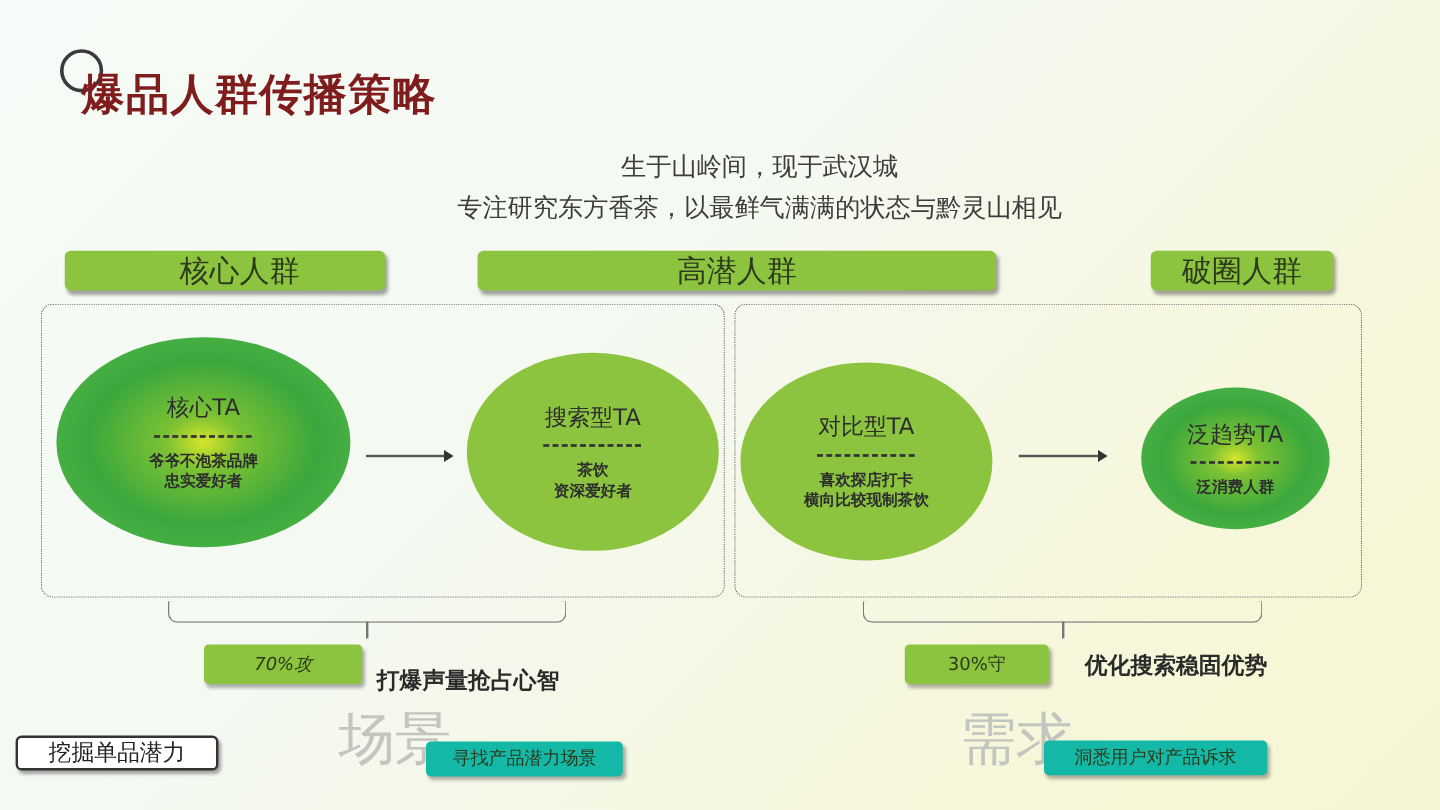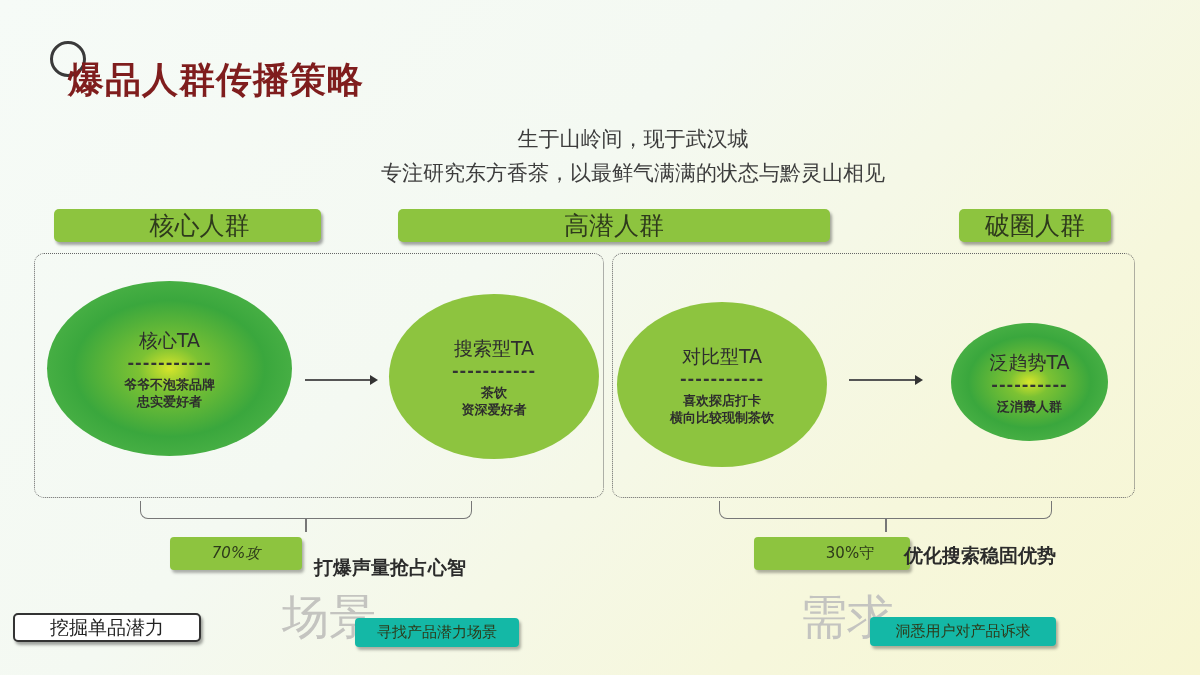--- a/index.html
+++ b/index.html
@@ -53,21 +53,21 @@
   .brace { height: 18px; border: 1.5px solid #777; border-top: none; border-radius: 0 0 8px 8px; box-sizing: border-box; }
   .brace-tip { width: 1.5px; height: 14px; background: #777; }
 
   .pct-pill {
     height: 33px; background: #8dc43f; border-radius: 4px; box-shadow: 2px 3px 3px rgba(0,0,0,0.3);
     color: #2d3a1a; font-size: 15px; line-height: 33px; text-align: center;
   }
   .strategy { font-size: 19px; font-weight: bold; color: #2b2b2b; line-height: 30px; white-space: nowrap; }
 
   .outline-btn {
-    left: 13px; top: 613px; width: 188px; height: 29px; box-sizing: border-box;
+    left: 13px; top: 613px; width: 169px; height: 29px; box-sizing: border-box;
     border: 2px solid #333; border-radius: 5px; background: #fff; box-shadow: 2px 3px 3px rgba(0,0,0,0.35);
     color: #222; font-size: 19px; line-height: 25px; text-align: center;
   }
   .big-gray { font-size: 47px; color: #c4c4c0; line-height: 56px; white-space: nowrap; margin-left: 40px; }
   .note-pill {
     height: 29px; background: #14b8a6; border-radius: 4px; box-shadow: 2px 3px 3px rgba(0,0,0,0.3);
     color: #2d3a1a; font-size: 15px; line-height: 29px; text-align: center;
   }
 </style>
 </head>
@@ -118,21 +118,21 @@
 </div>
 
 <div class="abs brace" style="left:140px;top:501px;width:332px;"></div>
 <div class="abs brace-tip" style="left:305px;top:518px;"></div>
 <div class="abs brace" style="left:719px;top:501px;width:333px;"></div>
 <div class="abs brace-tip" style="left:885px;top:518px;"></div>
 
 <div class="abs pct-pill" style="left:170px;top:537px;width:132px;font-style:italic;">70%攻</div>
 <div class="abs strategy" style="left:314px;top:552px;">打爆声量抢占心智</div>
 
-<div class="abs pct-pill" style="left:754px;top:537px;width:120px;padding-left:36px;">30%守</div>
+<div class="abs pct-pill" style="left:754px;top:537px;width:120px;">30%守</div>
 <div class="abs strategy" style="left:904px;top:540px;">优化搜索稳固优势</div>
 
 <div class="abs outline-btn">挖掘单品潜力</div>
 
 <div class="abs big-gray" style="left:242px;top:589px;">场景</div>
 <div class="abs note-pill" style="left:355px;top:618px;width:164px;">寻找产品潜力场景</div>
 
 <div class="abs big-gray" style="left:760px;top:589px;">需求</div>
 <div class="abs note-pill" style="left:870px;top:617px;width:186px;">洞悉用户对产品诉求</div>
 

